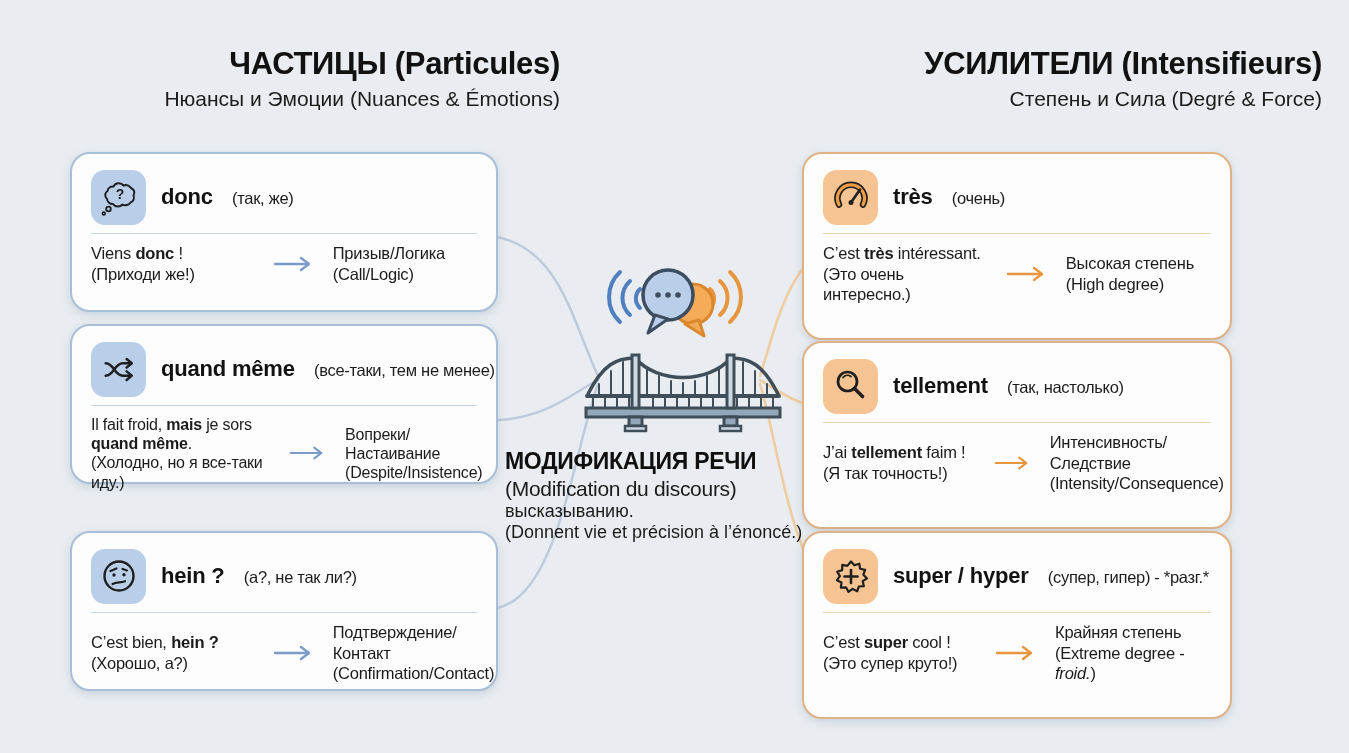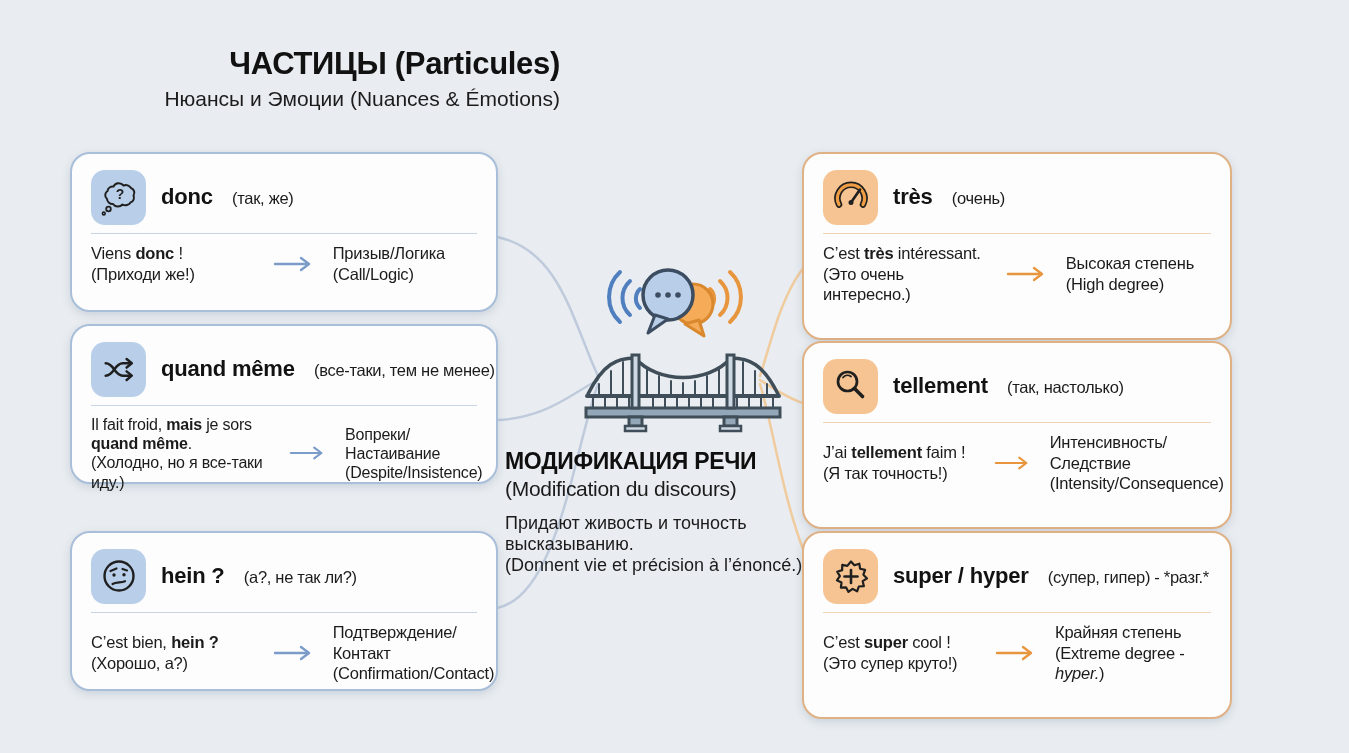--- a/index.html
+++ b/index.html
@@ -66,20 +66,24 @@
       <path d="M497,608 C558,596 574,450 598,384" stroke="#bfcbdc"></path>
       <path d="M852,237 C790,250 778,320 760,376" stroke="#f0cb9e"></path>
       <path d="M852,412 C805,410 785,396 760,380" stroke="#f0cb9e"></path>
       <path d="M852,608 C795,596 780,450 760,384" stroke="#f0cb9e"></path>
     </g>
   </svg>
 
   <div class="col-header hdr-left">
     <div class="t">ЧАСТИЦЫ (Particules)</div>
     <div class="s">Нюансы и Эмоции (Nuances &amp; Émotions)</div>
+  </div>
+  <div class="col-header hdr-right">
+    <div class="t">УСИЛИТЕЛИ (Intensifieurs)</div>
+    <div class="s">Степень и Сила (Degré &amp; Force)</div>
   </div>
 
   <svg class="center-art bubbles" viewBox="0 0 166 92">
     <g fill="none" stroke="#4f7fbf" stroke-width="4" stroke-linecap="round">
       <path d="M28,12 A34,34 0 0 0 28,62"></path>
       <path d="M38,21 A23,23 0 0 0 38,55"></path>
       <path d="M48,29 A13,13 0 0 0 48,48"></path>
     </g>
     <g fill="none" stroke="#e8963e" stroke-width="4" stroke-linecap="round">
       <path d="M138,12 A34,34 0 0 1 138,62"></path>
@@ -144,21 +148,20 @@
       <rect x="46" y="71" width="13" height="9" fill="#93a7b8" stroke-width="3"></rect>
       <rect x="141" y="71" width="13" height="9" fill="#93a7b8" stroke-width="3"></rect>
       <rect x="42" y="80" width="21" height="5" fill="#cdd8e2" stroke-width="2.5"></rect>
       <rect x="137" y="80" width="21" height="5" fill="#cdd8e2" stroke-width="2.5"></rect>
     </g>
   </svg>
 
   <div class="center-text">
     <div class="t">МОДИФИКАЦИЯ РЕЧИ</div>
     <div class="s">(Modification du discours)</div>
-    <div class="d1">Придают живость и точность</div>
     <div class="d2">высказыванию.</div>
     <div class="d3">(Donnent vie et précision à l’énoncé.)</div>
   </div>
 
   <div class="card cl" style="top:152px">
     <div class="card-head">
       <div class="icon-tile">
         <svg width="40" height="40" viewBox="0 0 40 40" fill="none" stroke="#1f1f1f" stroke-width="2" stroke-linejoin="round">
           <path d="M8,22 a5,5 0 0 1 0.5,-8 a5.5,5.5 0 0 1 6,-4.5 a6,6 0 0 1 10,-1 a6,6 0 0 1 7.5,2.5 a5,5 0 0 1 2.5,7.5 a5,5 0 0 1 -3,7 a6,6 0 0 1 -8,2 a6,6 0 0 1 -9.5,-0.5 a5.5,5.5 0 0 1 -6,-5 z"></path>
           <circle cx="9.5" cy="32" r="2.3" stroke-width="1.8"></circle>
@@ -348,18 +351,18 @@
         <div>(Это супер круто!)</div>
       </div>
       <span class="arrow">
         <svg width="40" height="16" viewBox="0 0 40 16" fill="none" stroke="currentColor" stroke-width="2.4" stroke-linecap="round" stroke-linejoin="round">
             <line x1="2" y1="8" x2="35" y2="8"></line>
             <polyline points="28,2 36,8 28,14"></polyline>
           </svg>
       </span>
       <div class="function" style="flex:1.15">
         <div>Крайняя степень</div>
-        <div><span>(Extreme degree - </span><span style="font-style: italic;">hyper.</span><span>)</span></div>
+        <div><span>(Extreme degree - </span><span style="font-style: italic;">froid.</span><span>)</span></div>
       </div>
     </div>
   </div>
 
 </div>
 
 </body></html>

